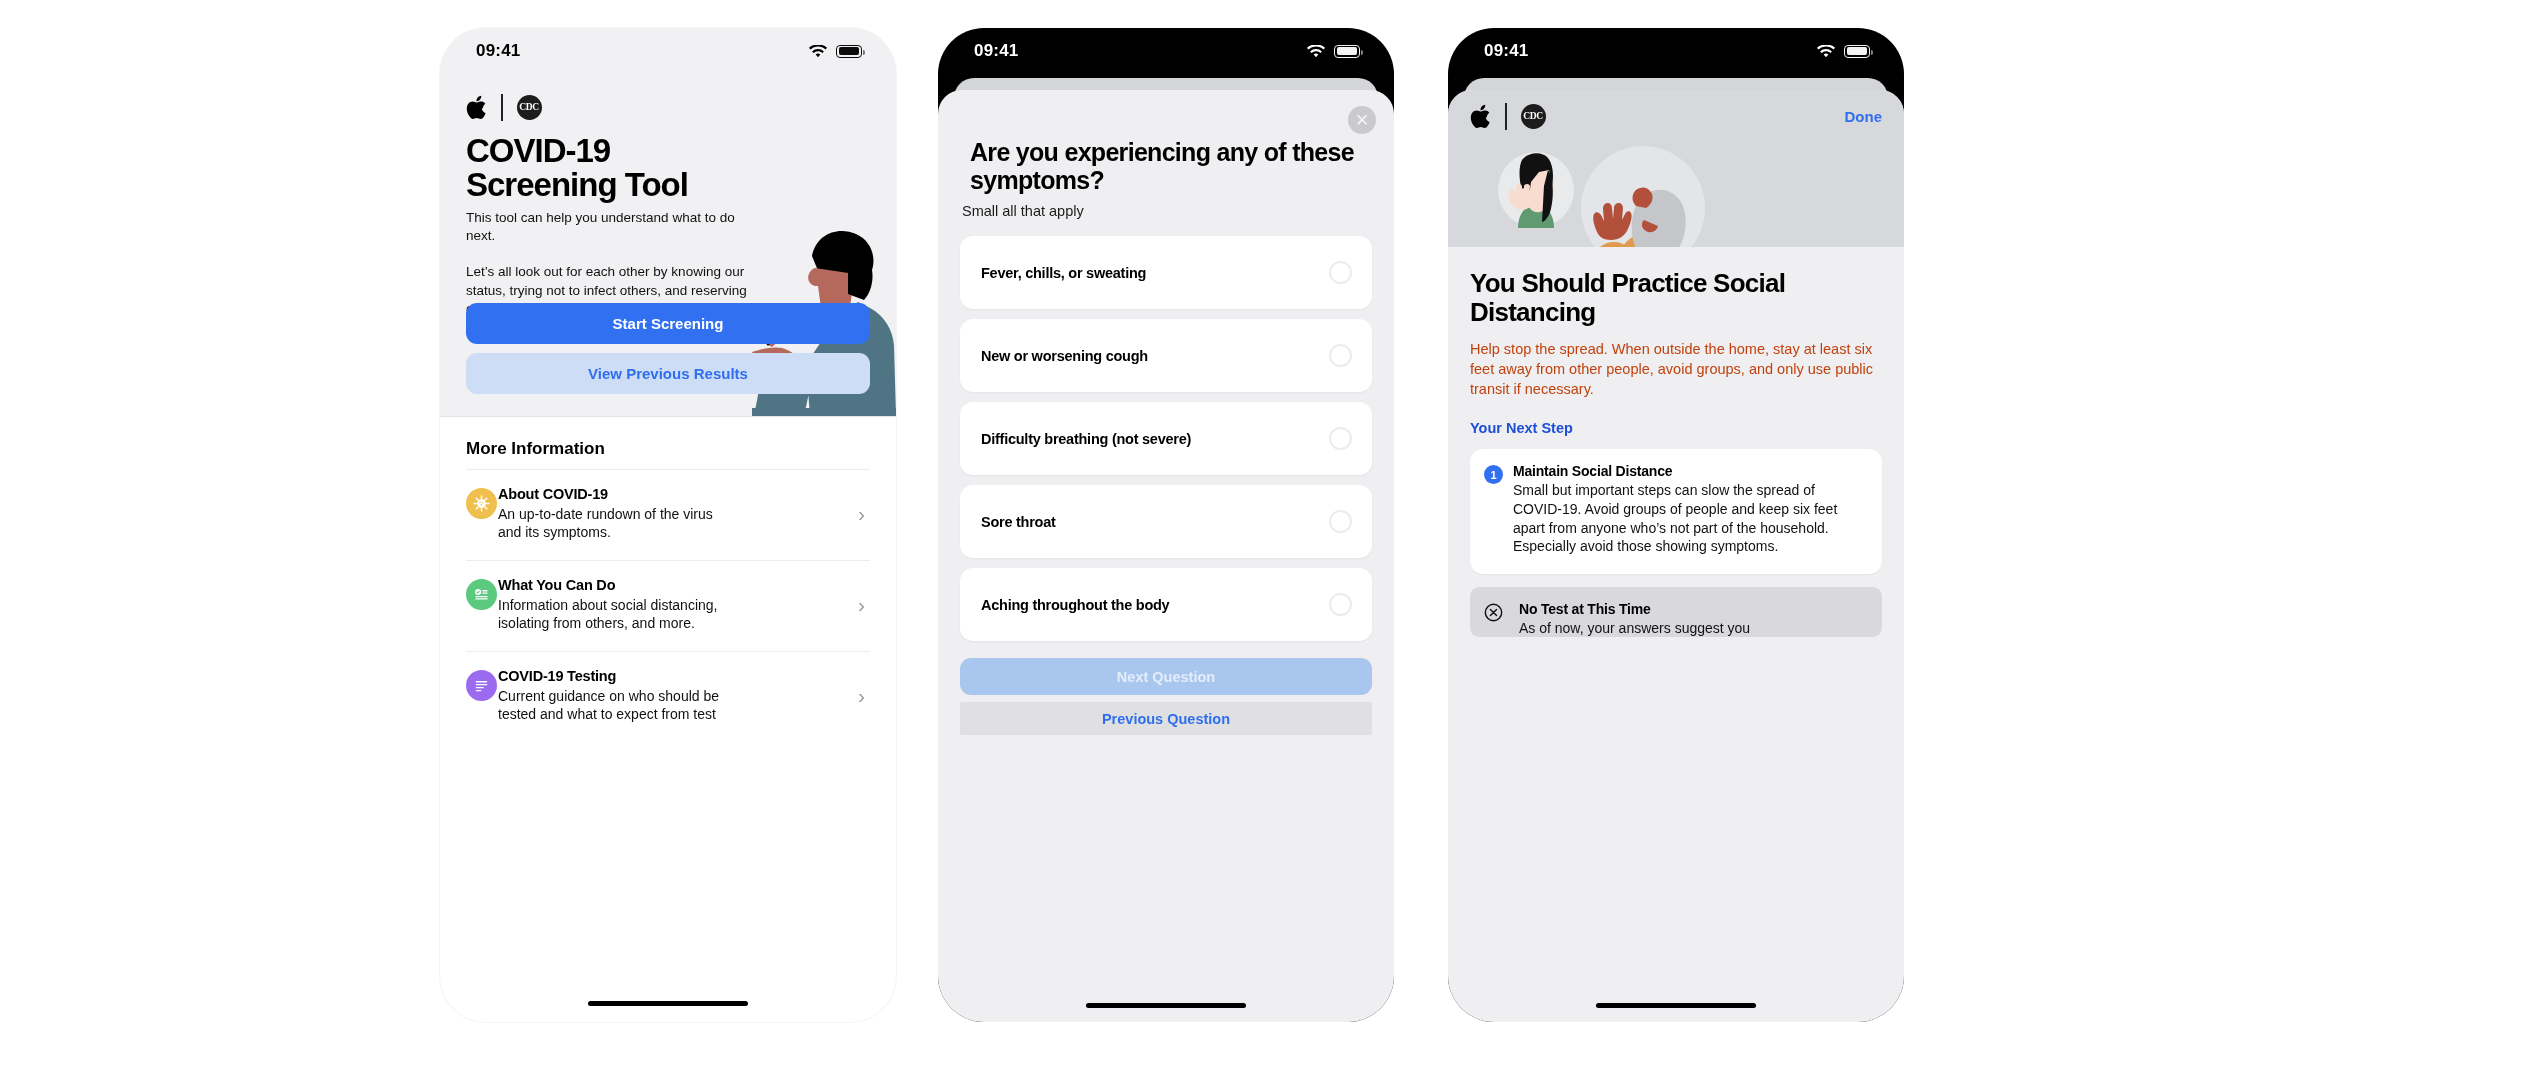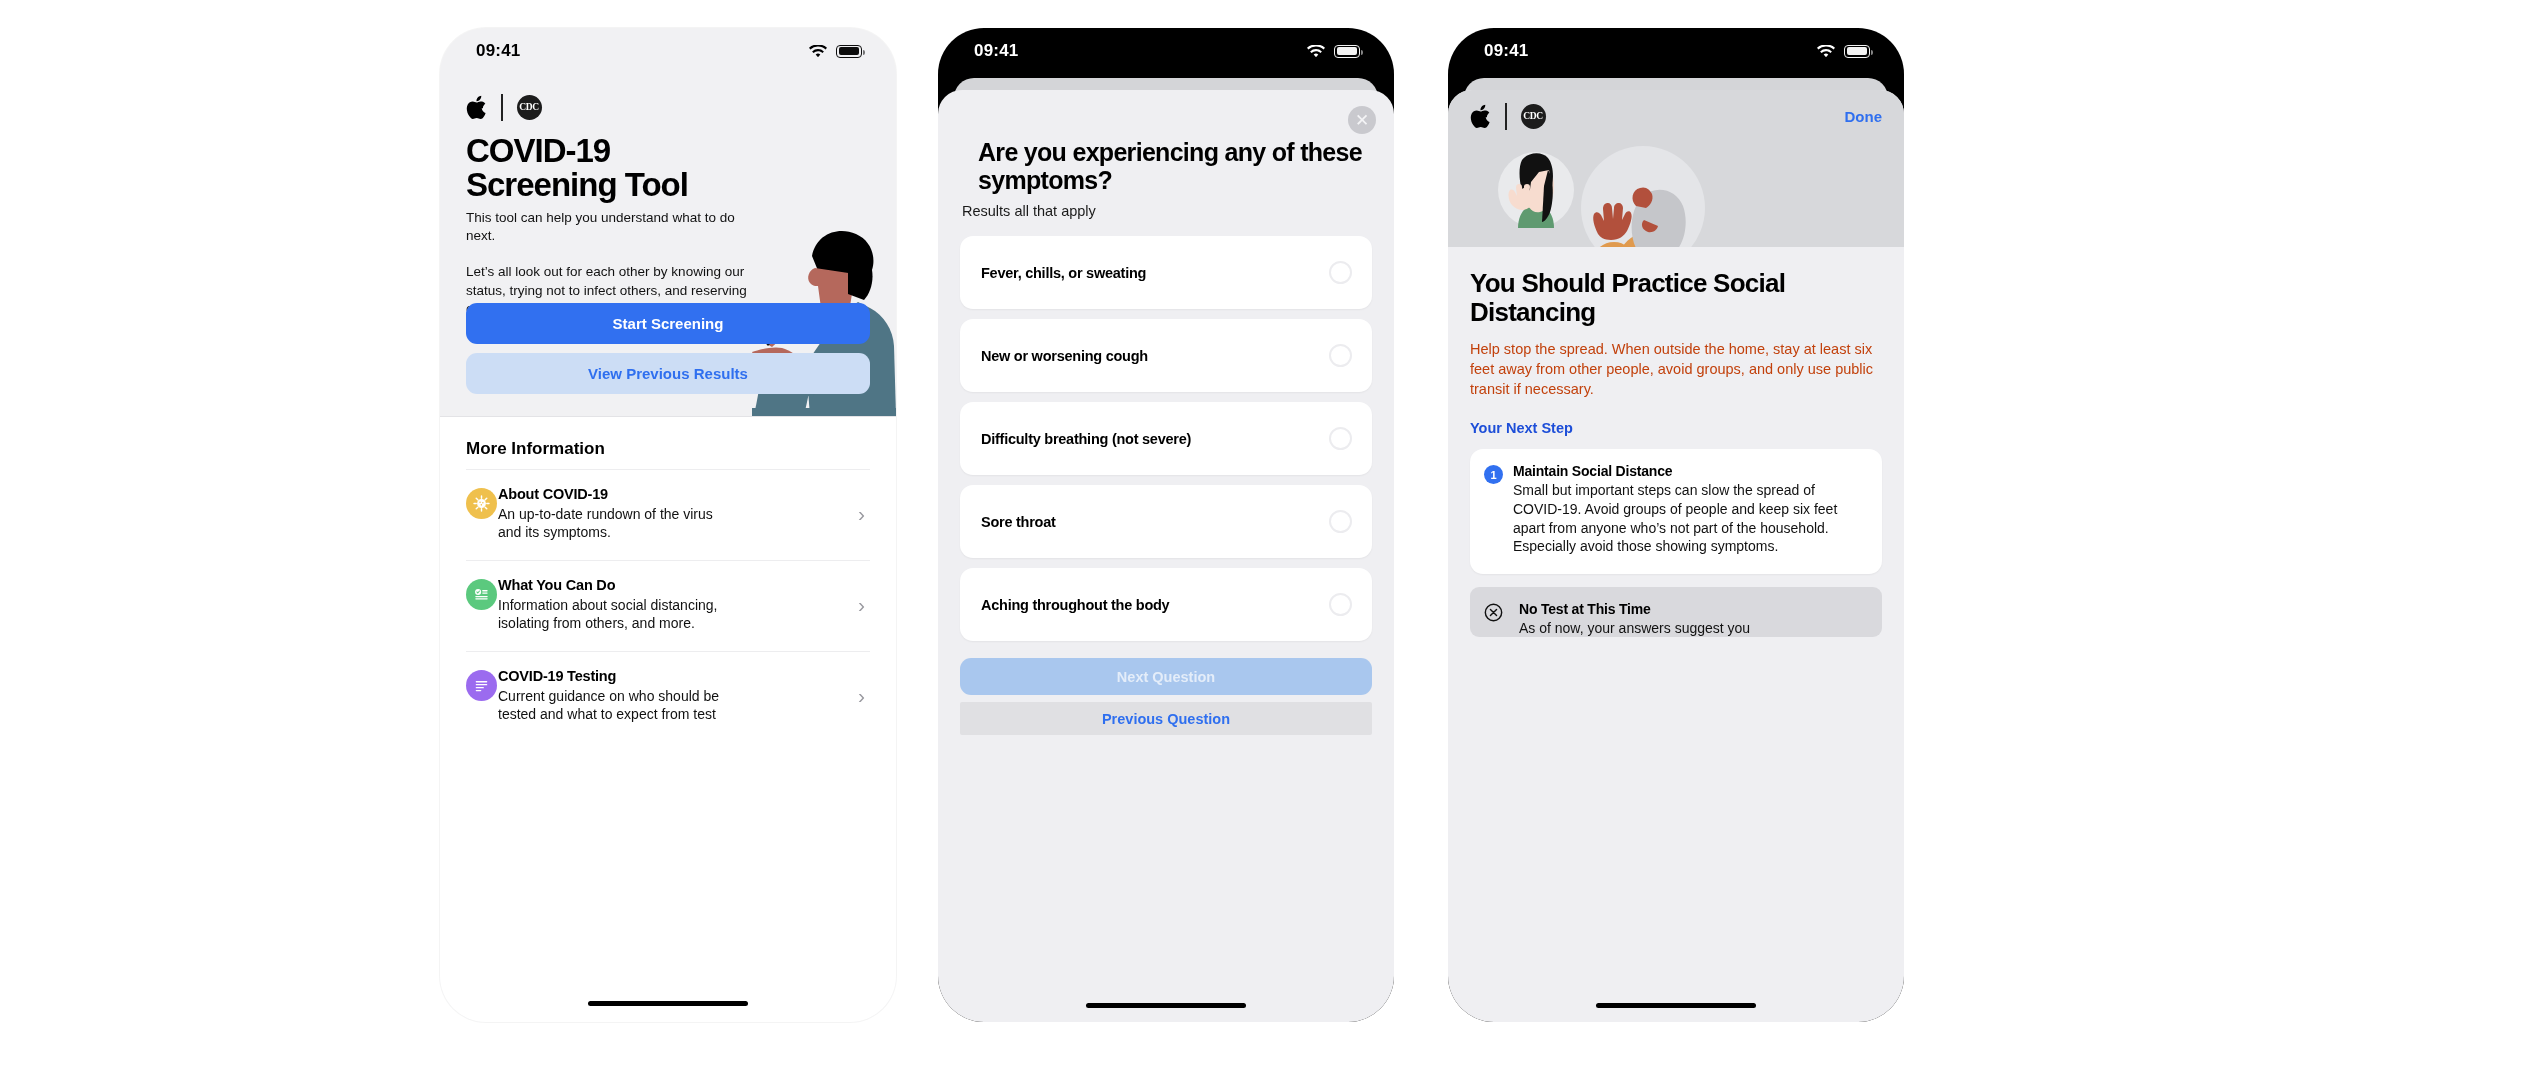--- a/index.html
+++ b/index.html
@@ -85,21 +85,21 @@
   .sheet { position:absolute; left:0; right:0; top: 16px; bottom: 0;
            background: #EFEFF2; border-radius: 24px 24px 40px 40px; overflow: hidden; }
 
   .closebtn { position:absolute; right: 18px; top: 16px; width: 28px; height: 28px;
               border-radius:50%; background:#C9C9CE; color:#F4F4F6; display:flex;
               align-items:center; justify-content:center; font-size: 17px; cursor:pointer;
               line-height:1; }
 
   
   .q-h { font-size: 25px; font-weight:bold; line-height:1.12; letter-spacing:-.7px;
-         padding: 48px 24px 0 40px; color:#000; }
+         padding: 48px 24px 0 32px; color:#000; }
   .q-sub { font-size: 14.5px; color:#1a1a1a; padding: 9px 24px 0 24px; }
   .sym-list { padding: 17px 22px 0 22px; }
   .sym { background:#fff; border-radius: 13px; height: 73px; margin-bottom: 10px;
          display:flex; align-items:center; justify-content:space-between;
          padding: 0 20px 0 21px; cursor:pointer;
          box-shadow: 0 1px 2px rgba(0,0,0,0.05); }
   .sym-l { font-size: 14.5px; font-weight:bold; color:#000; letter-spacing:-.25px;}
   .radio { width: 23px; height: 23px; border-radius:50%; border: 2.2px solid #ECECEF;
            flex: 0 0 23px; }
   .q-actions { padding: 7px 22px 0 22px; }
@@ -261,21 +261,21 @@
         </svg>
         <div class="batt"></div>
       </div>
     </div>
 
     <div class="sheet-stack">
       <div class="sheet-back"></div>
       <div class="sheet">
         <div class="closebtn">✕</div>
         <div class="q-h">Are you experiencing any of these symptoms?</div>
-        <div class="q-sub">Results all that apply</div>
+        <div class="q-sub">Small all that apply</div>
 
         <div class="sym-list">
           <div class="sym">
             <div class="sym-l">Fever, chills, or sweating</div>
             <div class="radio"></div>
           </div>
           <div class="sym">
             <div class="sym-l">New or worsening cough</div>
             <div class="radio"></div>
           </div>

